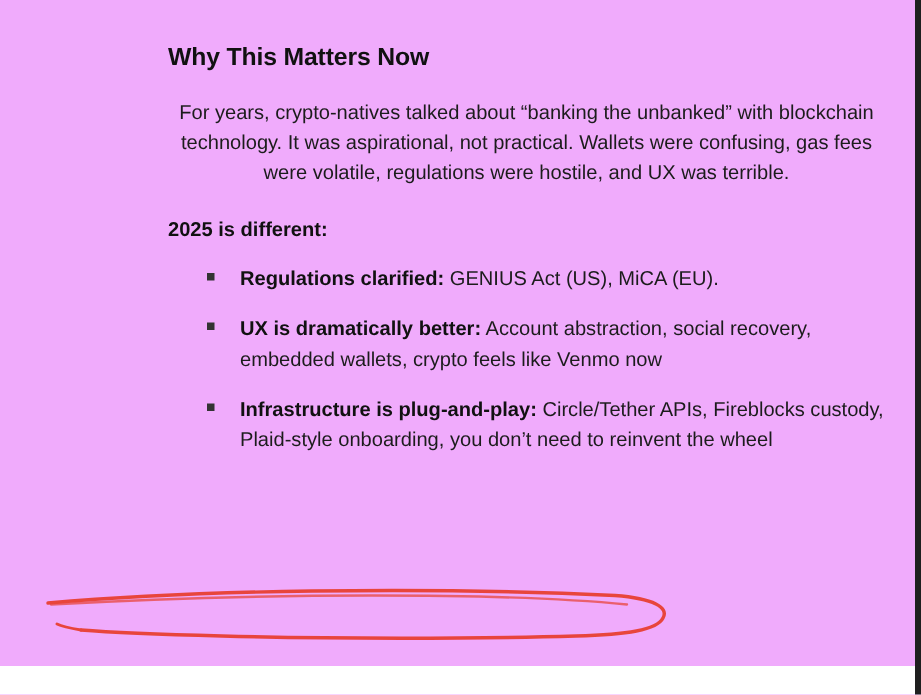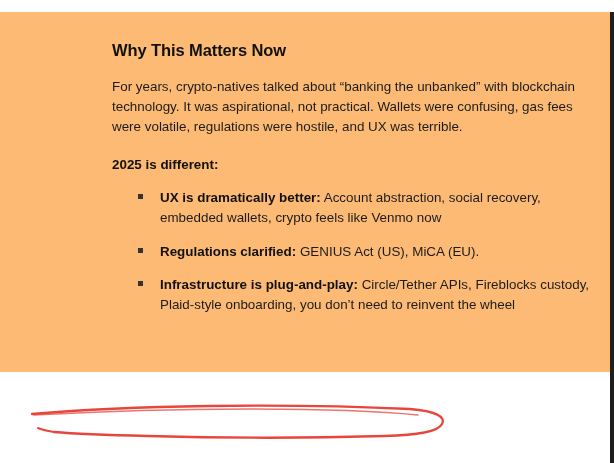--- a/index.html
+++ b/index.html
@@ -11,24 +11,24 @@
     height: 463px;
     background: #ffffff;
     font-family: "Liberation Sans", sans-serif;
     color: #1a1a1a;
     overflow: hidden;
     position: relative;
   }
   .page {
     position: absolute;
     left: 0;
-    top: 12px;
+    top: 0;
     width: 614px;
-    height: 360px;
-    background: #fdba74;
+    height: 444px;
+    background: #f0abfc;
   }
   .right-rule {
     position: absolute;
     right: 0;
     top: 0;
     width: 4px;
     height: 463px;
     background: #1f1f1f;
   }
   .content {
@@ -43,20 +43,21 @@
     letter-spacing: -0.1px;
     color: #111111;
     margin: 0 0 16px 0;
     line-height: 1.25;
   }
   .para {
     font-size: 13.4px;
     line-height: 1.52;
     color: #1c1c1c;
     margin: 0 0 17px 0;
+    text-align: center;
   }
   .subhead {
     font-size: 13.4px;
     font-weight: bold;
     color: #111111;
     margin: 0 0 13px 0;
     line-height: 1.5;
   }
   ul.bullets {
     list-style: none;
@@ -109,25 +110,25 @@
 
     <h2 class="heading">Why This Matters Now</h2>
 
     <p class="para">For years, crypto-natives talked about “banking the unbanked” with blockchain technology. It was aspirational, not practical. Wallets were confusing, gas fees were volatile, regulations were hostile, and UX was terrible.</p>
 
     <p class="subhead">2025 is different:</p>
 
     <ul class="bullets">
       <li>
         <span class="marker"></span>
-        <b>UX is dramatically better:</b><span> Account abstraction, social recovery, embedded wallets, crypto feels like Venmo now</span>
+        <b>Regulations clarified:</b><span> GENIUS Act (US), MiCA (EU).</span>
       </li>
       <li>
         <span class="marker"></span>
-        <b>Regulations clarified:</b><span> GENIUS Act (US), MiCA (EU).</span>
+        <b>UX is dramatically better:</b><span> Account abstraction, social recovery, embedded wallets, crypto feels like Venmo now</span>
       </li>
       <li>
         <span class="marker"></span>
         <b>Infrastructure is plug-and-play:</b><span> Circle/Tether APIs, Fireblocks custody, Plaid-style onboarding, you don’t need to reinvent the wheel</span>
       </li>
     </ul>
 
 
   </div>
 

